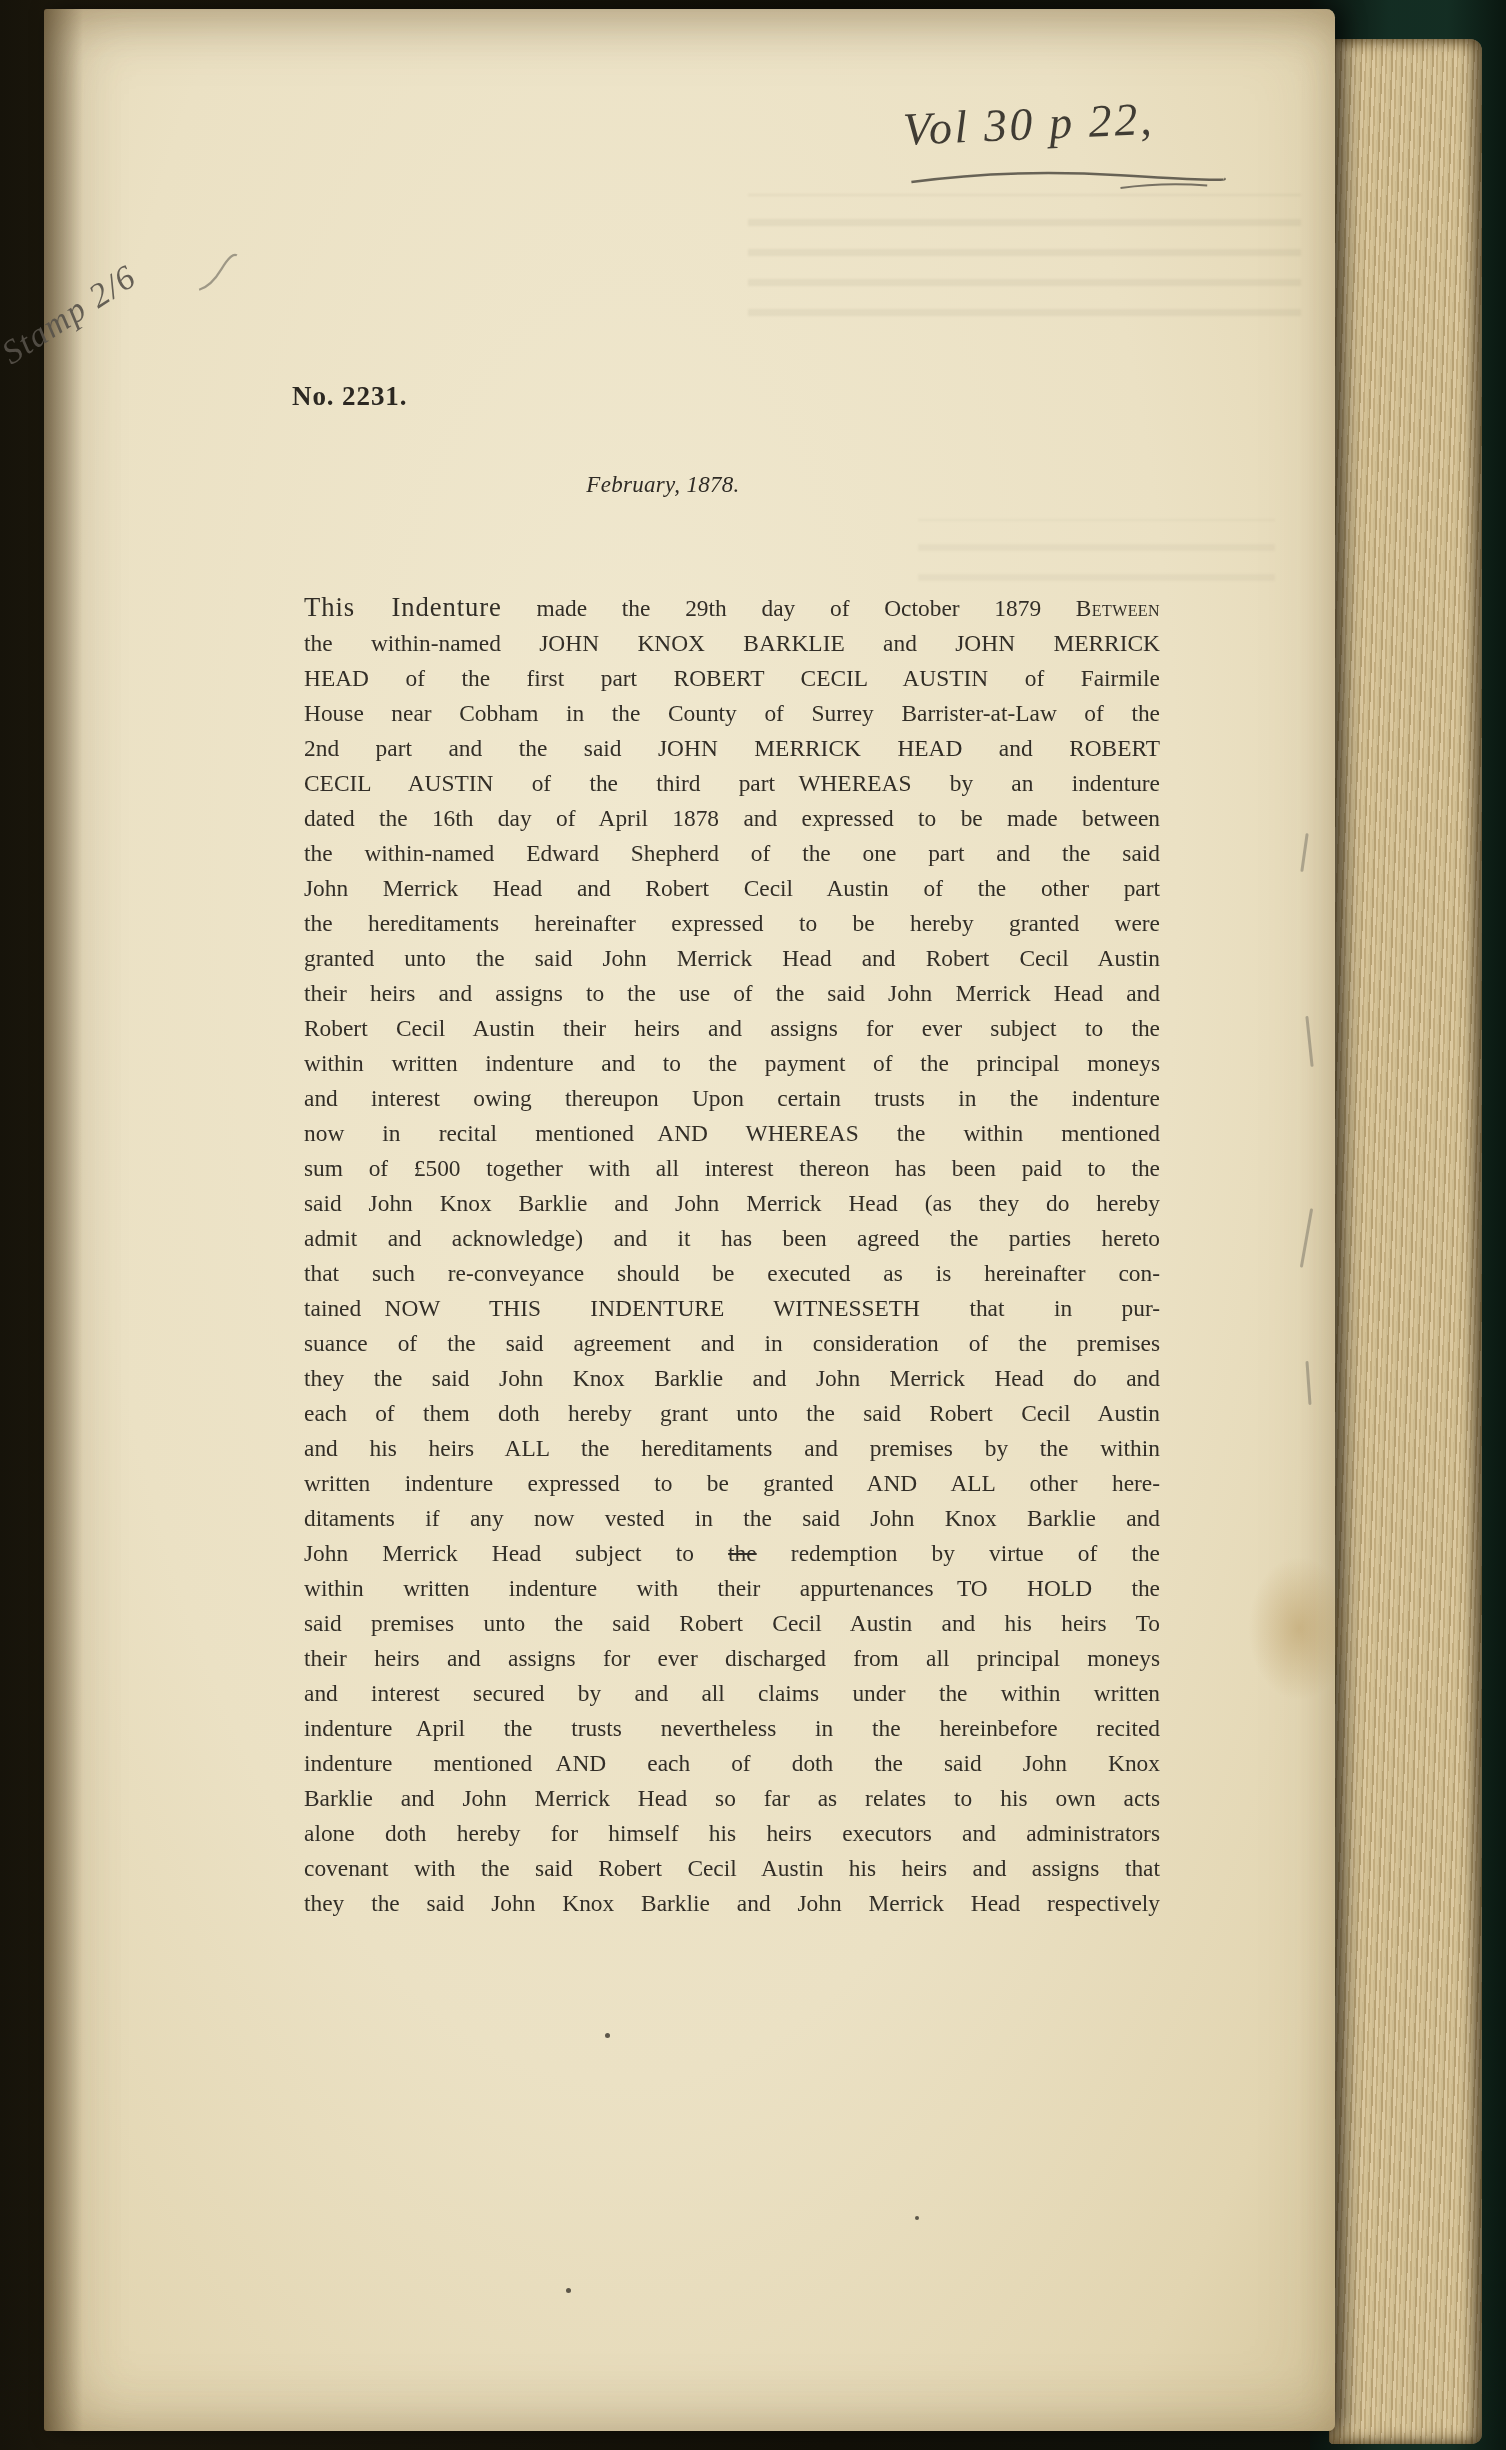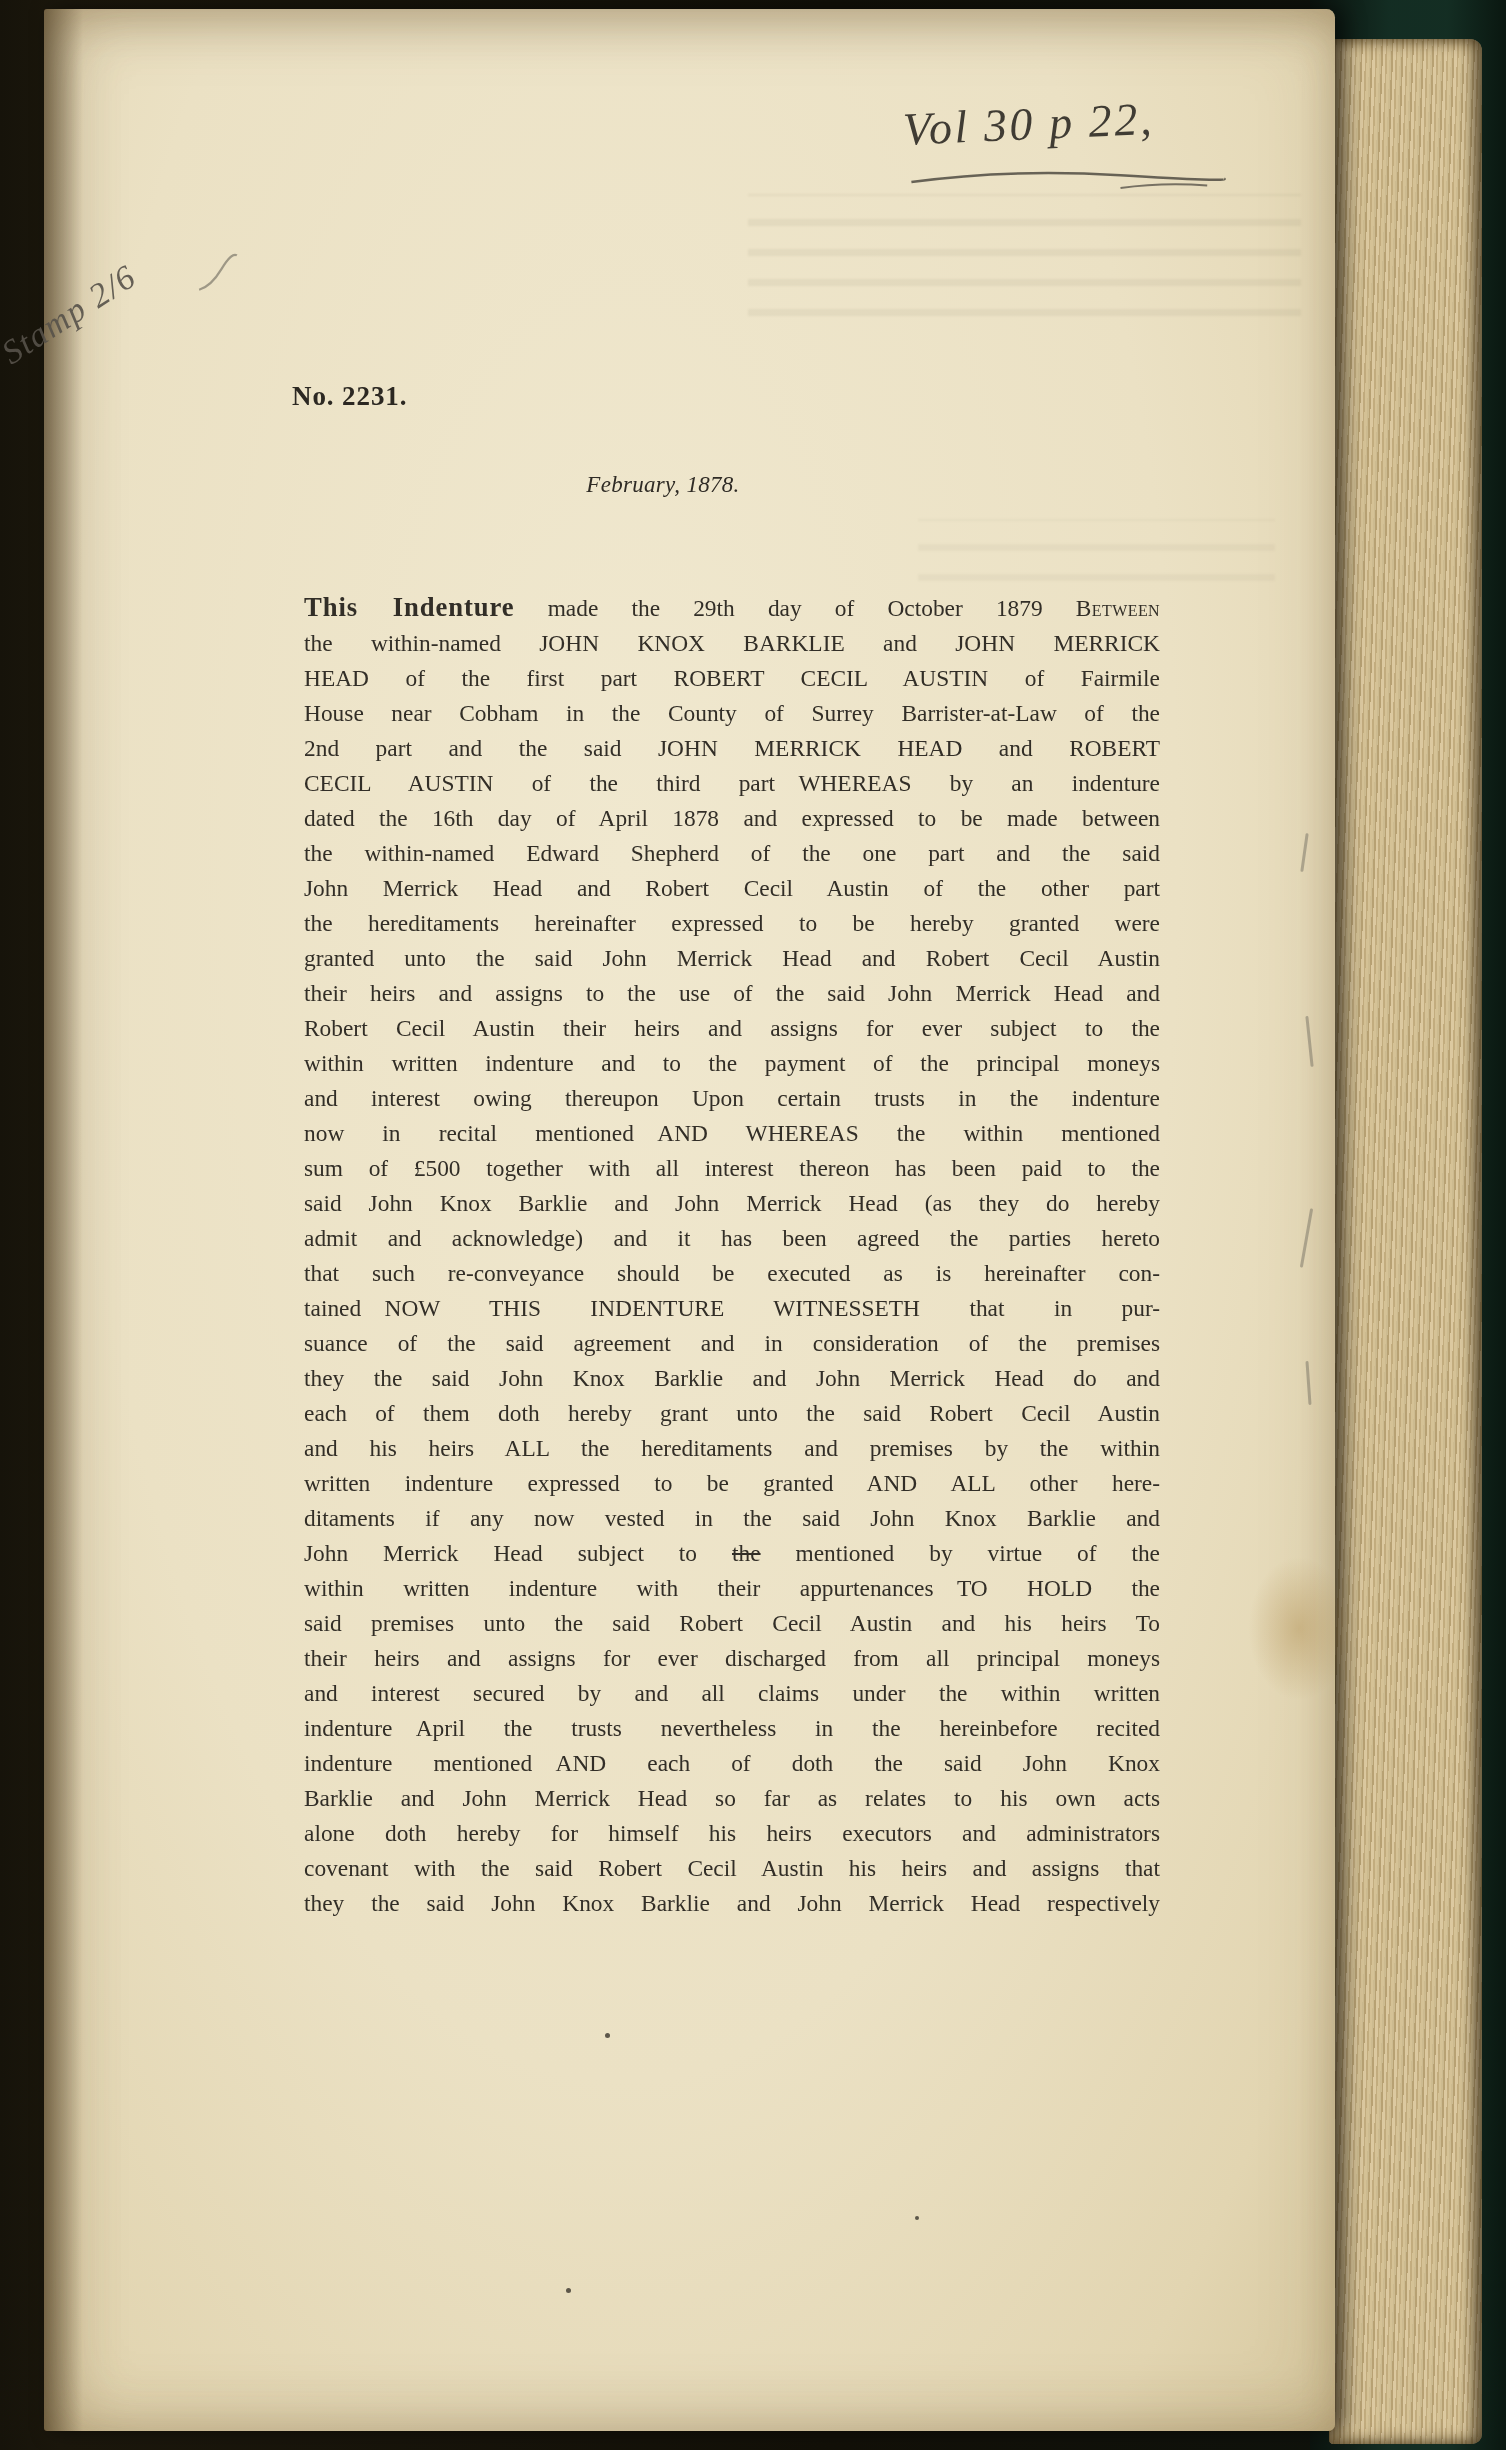--- a/index.html
+++ b/index.html
@@ -65,21 +65,21 @@
   .endorsement{
     position:absolute;left:170px;top:464px;width:986px;
     text-align:center;font-style:italic;font-size:23px;line-height:41px;
     color:#2f2b25;letter-spacing:0.3px;
   }
   .body-text{
     position:absolute;left:304px;top:590px;width:856px;
     font-size:23.4px;line-height:35px;color:#322e27;text-align:justify;
   }
   .tl{text-align:justify;text-align-last:justify;white-space:normal;}
-  .seg-bl{font-weight:bold;font-size:1.14em;letter-spacing:0.9px;}
+  .seg-bl{font-weight:normal;font-size:1.14em;letter-spacing:0.9px;}
   .seg-sc{font-variant:small-caps;letter-spacing:0.4px;}
   .seg-st{text-decoration:line-through;text-decoration-thickness:1.7px;}
   
   .stain{
     position:absolute;left:1248px;top:1556px;width:102px;height:145px;border-radius:50%;
     background:radial-gradient(ellipse at center, rgba(160,120,50,.35), rgba(160,120,50,0) 70%);
     pointer-events:none;
   }
   .speck{position:absolute;width:5.1px;height:5.1px;border-radius:50%;background:#3a352c;opacity:.8;}
   .speck.s1{left:605px;top:2033px;}
@@ -146,21 +146,21 @@
       <div class="tl"><span>said John Knox Barklie and John Merrick Head (as they do hereby</span></div>
       <div class="tl"><span>admit and acknowledge) and it has been agreed the parties hereto</span></div>
       <div class="tl"><span>that such re-conveyance should be executed as is hereinafter con-</span></div>
       <div class="tl"><span>tained NOW THIS INDENTURE WITNESSETH that in pur-</span></div>
       <div class="tl"><span>suance of the said agreement and in consideration of the premises</span></div>
       <div class="tl"><span>they the said John Knox Barklie and John Merrick Head do and</span></div>
       <div class="tl"><span>each of them doth hereby grant unto the said Robert Cecil Austin</span></div>
       <div class="tl"><span>and his heirs ALL the hereditaments and premises by the within</span></div>
       <div class="tl"><span>written indenture expressed to be granted AND ALL other here-</span></div>
       <div class="tl"><span>ditaments if any now vested in the said John Knox Barklie and</span></div>
-      <div class="tl"><span>John Merrick Head subject to </span><span class="seg-st">the</span><span> mentioned by virtue of the</span></div>
+      <div class="tl"><span>John Merrick Head subject to </span><span class="seg-st">the</span><span> redemption by virtue of the</span></div>
       <div class="tl"><span>within written indenture with their appurtenances TO HOLD the</span></div>
       <div class="tl"><span>said premises unto the said Robert Cecil Austin and his heirs To</span></div>
       <div class="tl"><span>their heirs and assigns for ever discharged from all principal moneys</span></div>
       <div class="tl"><span>and interest secured by and all claims under the within written</span></div>
       <div class="tl"><span>indenture April the trusts nevertheless in the hereinbefore recited</span></div>
       <div class="tl"><span>indenture mentioned AND each of doth the said John Knox</span></div>
       <div class="tl"><span>Barklie and John Merrick Head so far as relates to his own acts</span></div>
       <div class="tl"><span>alone doth hereby for himself his heirs executors and administrators</span></div>
       <div class="tl"><span>covenant with the said Robert Cecil Austin his heirs and assigns that</span></div>
       <div class="tl"><span>they the said John Knox Barklie and John Merrick Head respectively</span></div>

